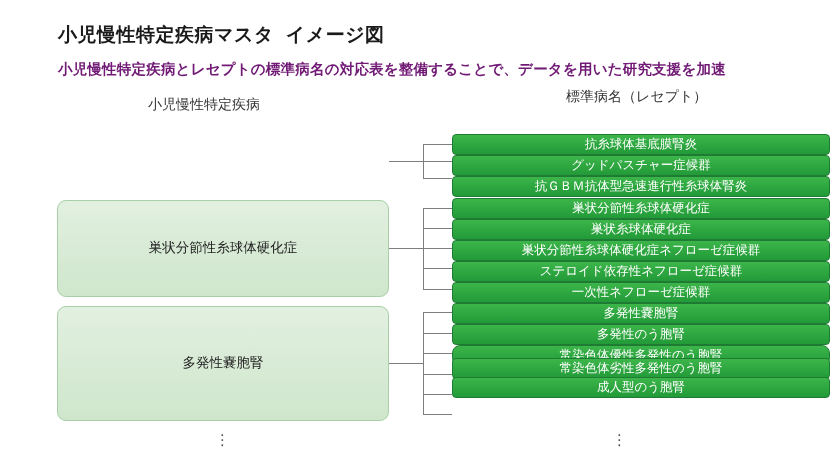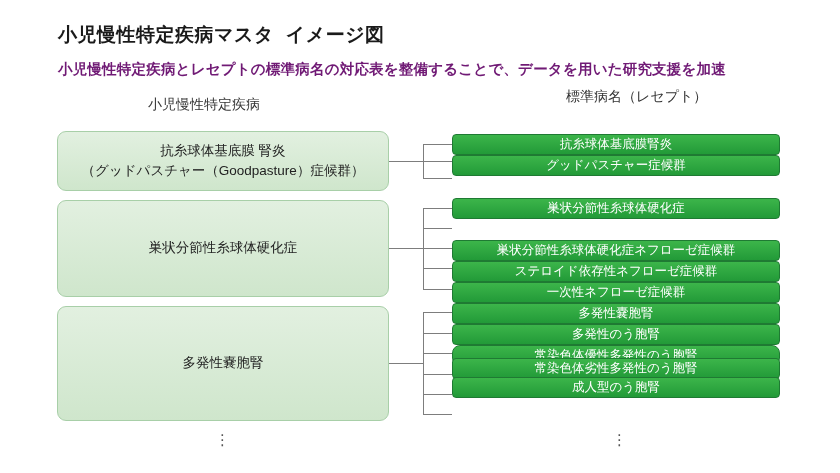--- a/index.html
+++ b/index.html
@@ -73,21 +73,21 @@
     line-height: 1.5;
   }
   .disease-box .inner {
     padding: 0 10px;
   }
 
   
   .std-pill {
     position: absolute;
     left: 452px;
-    width: 328px;
+    width: 378px;
     height: 21px;
     border: 1px solid #1f7a33;
     border-radius: 4px;
     background: linear-gradient(180deg, #3cb54a 0%, #229a38 100%);
     box-sizing: border-box;
     color: #ffffff;
     font-size: 12.5px;
     display: flex;
     align-items: center;
     justify-content: center;
@@ -118,51 +118,47 @@
 <body>
 
 <div class="page">
 
   <div class="title">小児慢性特定疾病マスタ イメージ図</div>
   <div class="subtitle">小児慢性特定疾病とレセプトの標準病名の対応表を整備することで、データを用いた研究支援を加速</div>
 
   <div class="col-header col-header-left">小児慢性特定疾病</div>
   <div class="col-header col-header-right">標準病名（レセプト）</div>
 
-  <div class="disease-box" style="top:131px; height:60px;">
-    <div class="inner">
-      <div>抗糸球体基底膜 腎炎</div>
-      <div>（グッドパスチャー（Goodpasture）症候群）</div>
-    </div>
-  </div>
 
   <div class="conn conn-h" style="left:389px; top:161px; width:34px;"></div>
   <div class="conn conn-v" style="left:423px; top:144px; height:34px;"></div>
   <div class="conn conn-h" style="left:423px; top:144px; width:29px;"></div>
   <div class="conn conn-h" style="left:423px; top:161px; width:29px;"></div>
   <div class="conn conn-h" style="left:423px; top:178px; width:29px;"></div>
 
   <div class="std-pill" style="top:134px;">抗糸球体基底膜腎炎</div>
   <div class="std-pill" style="top:155px;">グッドパスチャー症候群</div>
+  <div class="std-pill" style="top:176px;">抗ＧＢＭ抗体型急速進行性糸球体腎炎</div>
 
   <div class="disease-box" style="top:200px; height:97px;">
     <div class="inner">
       <div>巣状分節性糸球体硬化症</div>
     </div>
   </div>
 
   <div class="conn conn-h" style="left:389px; top:248px; width:34px;"></div>
   <div class="conn conn-v" style="left:423px; top:208px; height:81px;"></div>
   <div class="conn conn-h" style="left:423px; top:208px; width:29px;"></div>
   <div class="conn conn-h" style="left:423px; top:228px; width:29px;"></div>
   <div class="conn conn-h" style="left:423px; top:248px; width:29px;"></div>
   <div class="conn conn-h" style="left:423px; top:268px; width:29px;"></div>
   <div class="conn conn-h" style="left:423px; top:289px; width:29px;"></div>
 
   <div class="std-pill" style="top:198px;">巣状分節性糸球体硬化症</div>
+  <div class="std-pill" style="top:219px;">巣状糸球体硬化症</div>
   <div class="std-pill" style="top:240px;">巣状分節性糸球体硬化症ネフローゼ症候群</div>
   <div class="std-pill" style="top:261px;">ステロイド依存性ネフローゼ症候群</div>
   <div class="std-pill" style="top:282px;">一次性ネフローゼ症候群</div>
 
   <div class="disease-box" style="top:306px; height:115px;">
     <div class="inner">
       <div>多発性嚢胞腎</div>
     </div>
   </div>
 

